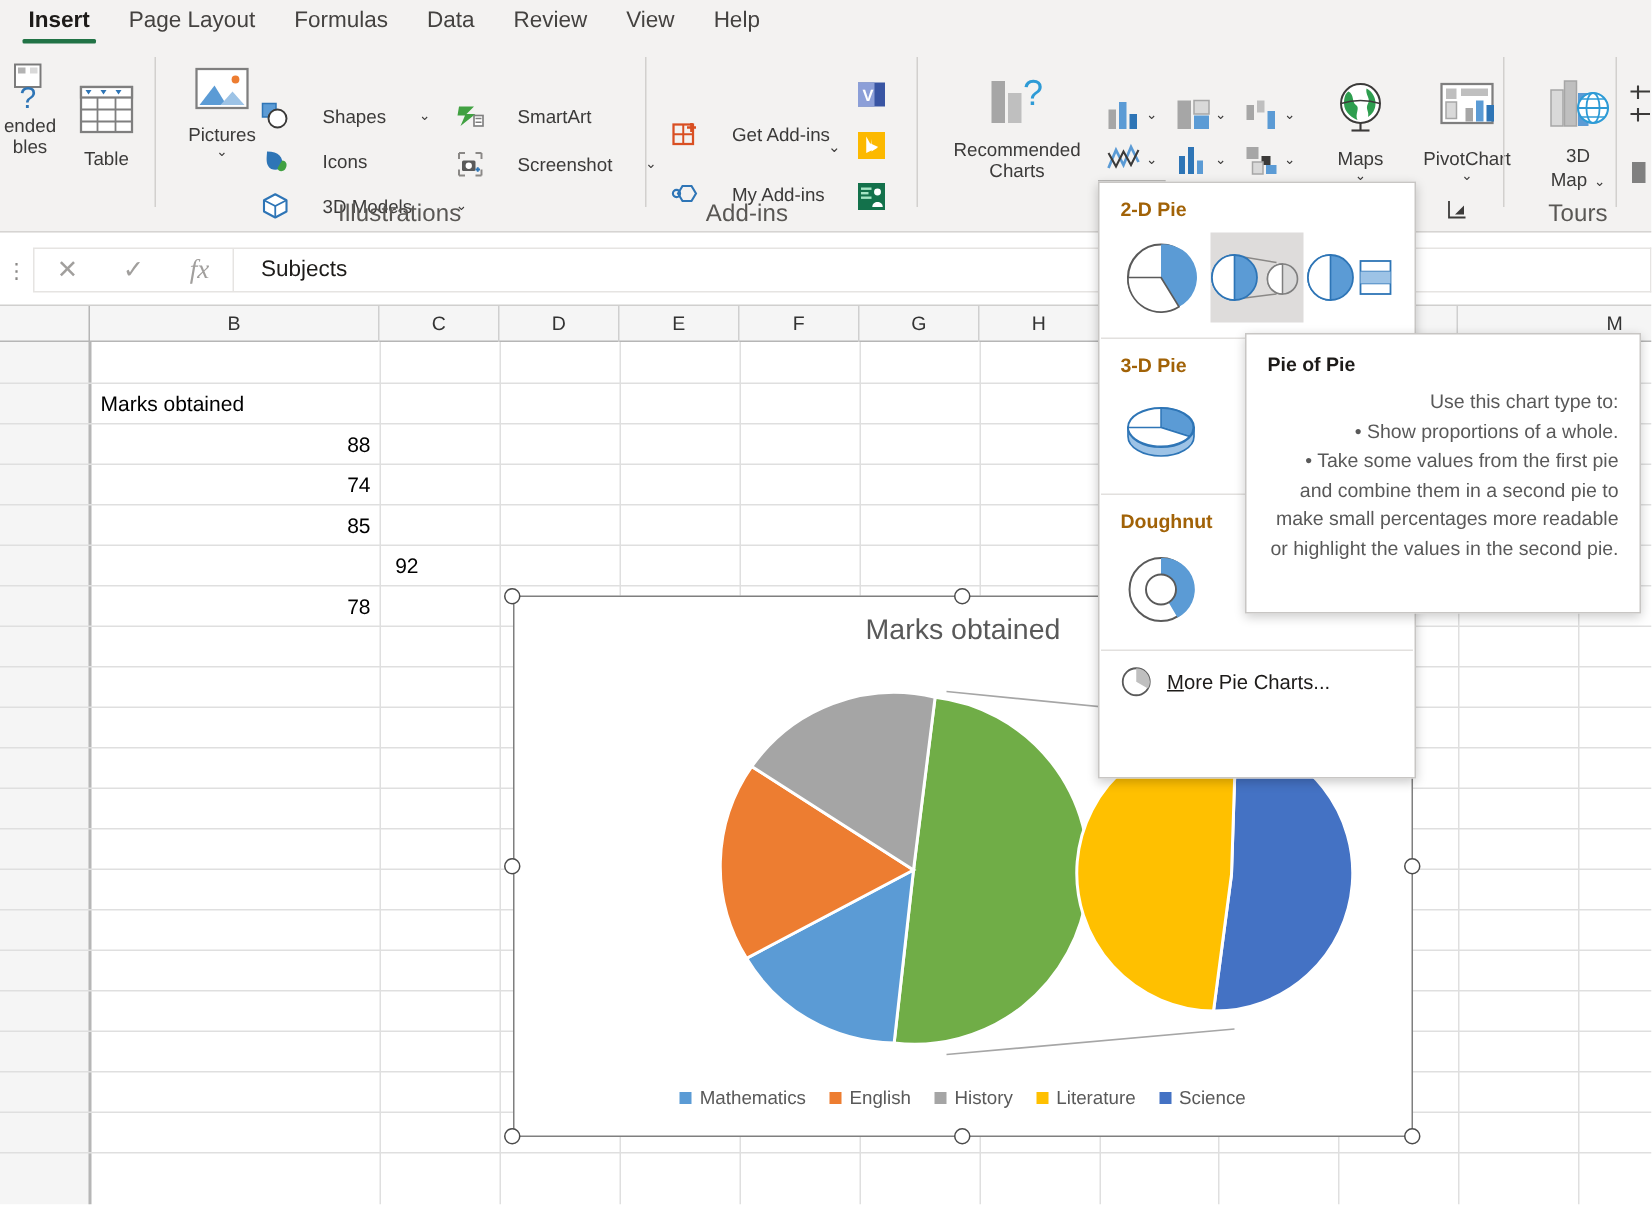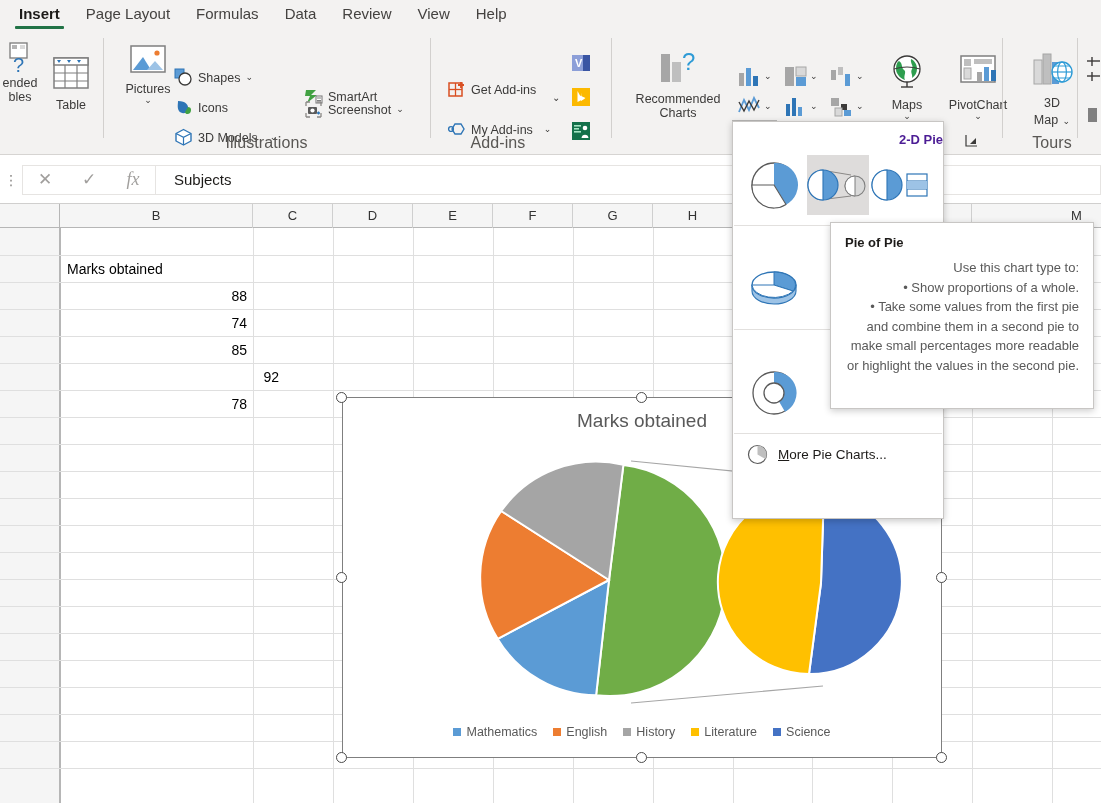--- a/index.html
+++ b/index.html
@@ -44,21 +44,21 @@
     position:absolute; top:8px; height:100px; width:1px; background:#d2d0ce;
   }
 
   .bigbtn{
     position:absolute; width:62px; text-align:center; cursor:default;
   }
   .bigbtn .lbl{ font-size:12.5px; color:#3b3a39; line-height:14px; }
   .chev{ font-size:9px; color:#3b3a39; line-height:9px; }
 
   .smallbtn{
-    position:absolute; display:flex; align-items:center; gap:5px; cursor:default;
+    position:absolute; display:flex; align-items:center; gap:22px; cursor:default;
   }
   .smallbtn .lbl{ font-size:12.5px; color:#3b3a39; white-space:nowrap; }
 
   
   .chartbtn{
     position:absolute; display:flex; align-items:center; gap:1px; cursor:default;
     padding:2px 3px;
   }
   .chartbtn.selected{ background:#d0cfce; border:1px solid #b9b8b6; }
 
@@ -122,21 +122,21 @@
   .leg{ display:flex; align-items:center; gap:5px; }
   .leg .sw{ width:8px; height:8px; }
   .leg .lt{ font-size:12.5px; color:#595959; white-space:nowrap; }
 
   
   #pie-menu{
     position:absolute; left:732px; top:121px; width:212px; height:398px;
     background:#ffffff; border:1px solid #c8c6c4;
     box-shadow:0 2px 7px rgba(0,0,0,.22); z-index:50;
   }
-  .sect-title{ font-size:13px; font-weight:bold; color:#4c1d95; padding:10px 0 4px 14px;text-align:right; }
+  .sect-title{ font-size:13px; font-weight:bold; color:#a16207; padding:10px 0 4px 14px; }
   .gal-row{ display:flex; padding:4px 10px 10px 10px; gap:2px; }
   .gal-item{ width:62px; height:60px; display:flex; align-items:center; justify-content:center; cursor:default; }
   .gal-item.hl{ background:#dedcdb; }
   .menu-div{ height:1px; background:#e2e0de; margin:0 1px; }
   #more-pie{
     display:flex; align-items:center; gap:10px; padding:10px 0 10px 14px; cursor:default;
   }
   #more-pie .lt{ font-size:13.5px; color:#1d1b19; }
   #more-pie .lt u{ text-decoration:underline; }
 
@@ -224,21 +224,21 @@
     <div class="smallbtn" style="left:70px; top:98px;">
       <svg width="19" height="19" viewBox="0 0 19 19">
         <path d="M9.5 1.5 L17 5.5 L17 13 L9.5 17 L2 13 L2 5.5 Z" fill="#ffffff" stroke="#2e75b6" stroke-width="1.4" stroke-linejoin="round"></path>
         <path d="M2 5.5 L9.5 9.3 L17 5.5" fill="none" stroke="#2e75b6" stroke-width="1.2"></path>
         <line x1="9.5" y1="9.3" x2="9.5" y2="17" stroke="#2e75b6" stroke-width="1.2"></line>
       </svg>
       <span class="lbl">3D Models</span>
       <span class="chev" style="margin-left:7px;">⌄</span>
     </div>
 
-    <div class="smallbtn" style="left:200px; top:38px;margin-top:19px;">
+    <div class="smallbtn" style="left:200px; top:38px;">
       <svg width="19" height="19" viewBox="0 0 19 19">
         <path d="M2 3 L12 3 L7 8 L13 8 L3 16 L6 9 L1 9 Z" fill="#41a142"></path>
         <rect x="12" y="9" width="6" height="7" fill="#ffffff" stroke="#7f7f7f" stroke-width="1.1"></rect>
         <line x1="13" y1="11" x2="17" y2="11" stroke="#7f7f7f" stroke-width="1"></line>
         <line x1="13" y1="13.5" x2="17" y2="13.5" stroke="#7f7f7f" stroke-width="1"></line>
       </svg>
       <span class="lbl">SmartArt</span>
     </div>
 
     <div class="smallbtn" style="left:200px; top:70px;">

